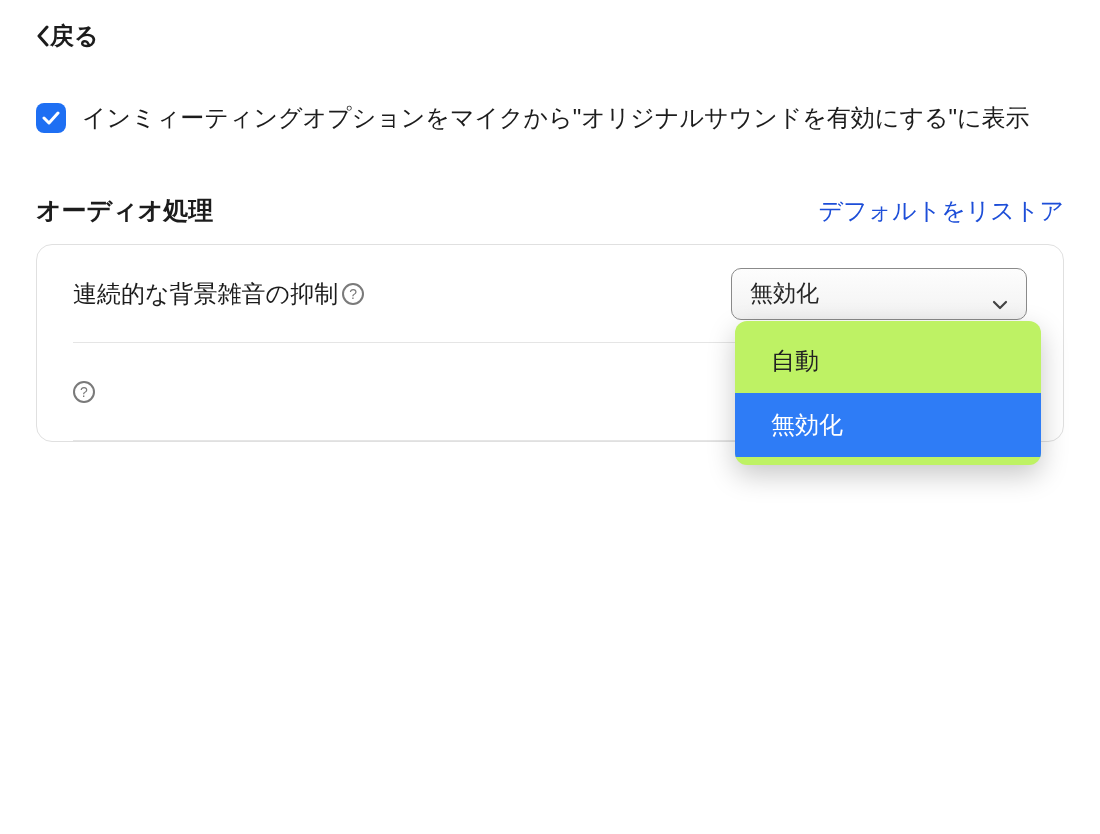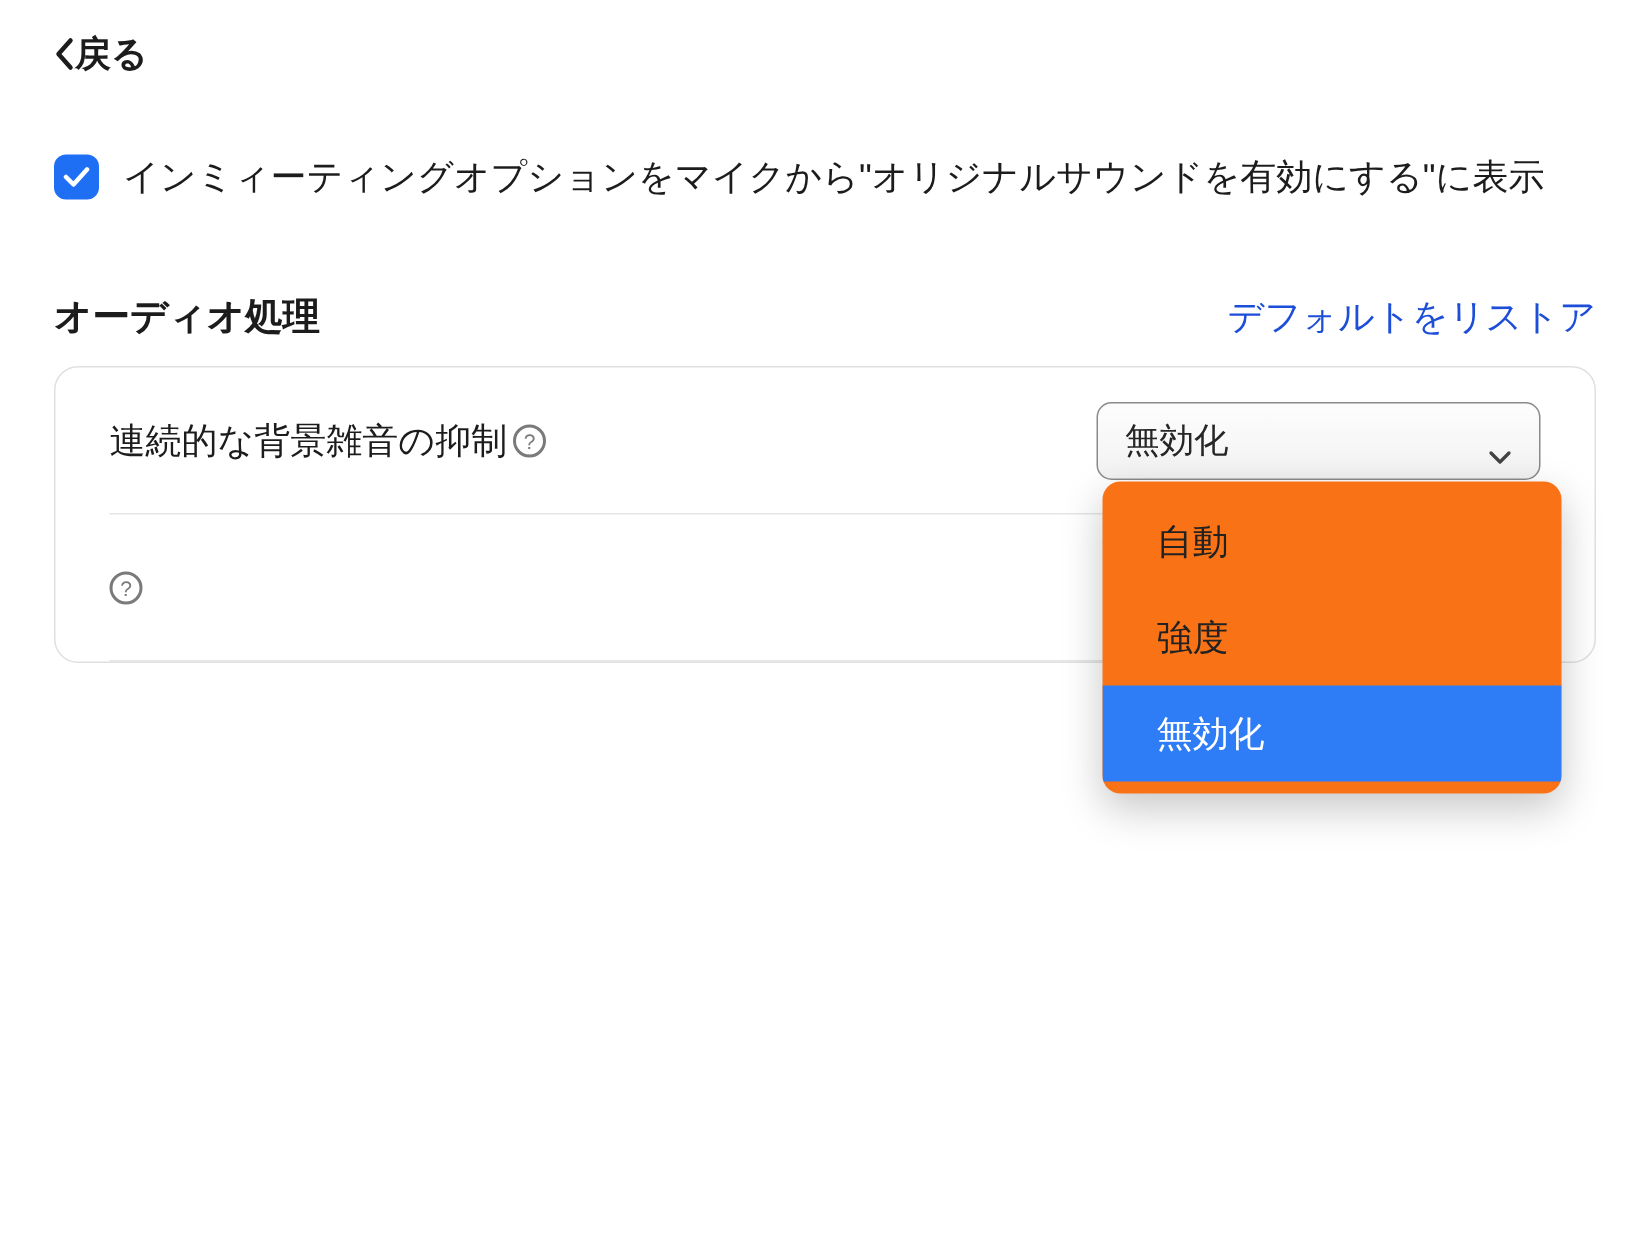--- a/index.html
+++ b/index.html
@@ -94,21 +94,21 @@
       color: #262626;
       cursor: pointer;
     }
     .select-box .chev-down { width: 16px; height: 10px; }
 
     .dropdown {
       position: absolute;
       top: 76px;
       right: 22px;
       width: 306px;
-      background: #f97316;
+      background: #bef264;
       border-radius: 12px;
       box-shadow: 0 10px 28px rgba(0,0,0,0.22);
       overflow: hidden;
       padding: 8px 0;
       z-index: 10;
     }
     .dropdown-item {
       padding: 16px 36px;
       font-size: 24px;
       color: #222;
@@ -164,17 +164,16 @@
 
   <div class="setting-row">
     <div class="setting-label">
       <span class="help-icon">?</span>
     </div>
   </div>
 
 
   <div class="dropdown">
     <div class="dropdown-item">自動</div>
-    <div class="dropdown-item">強度</div>
     <div class="dropdown-item selected">無効化</div>
   </div>
 
 </div>
 
 </body></html>

